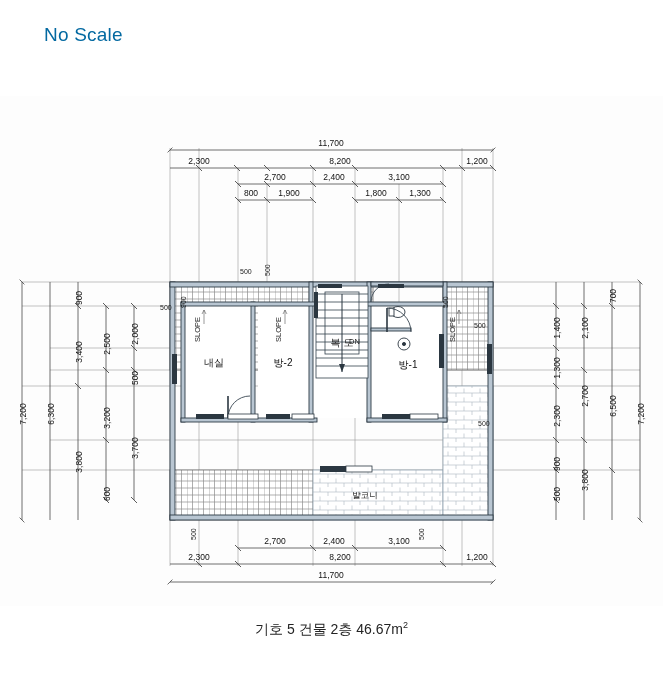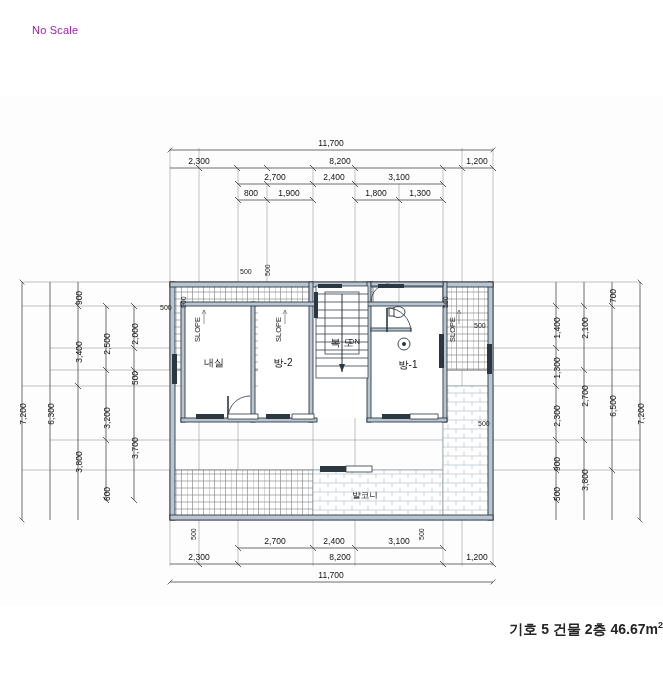--- a/index.html
+++ b/index.html
@@ -5,33 +5,33 @@
   html,body{margin:0;padding:0;}
   body{
     width:663px;height:700px;
     background:#ffffff;
     font-family:"Liberation Sans","DejaVu Sans",sans-serif;
     color:#1a1a1a;
     position:relative;
     overflow:hidden;
   }
   #noscale{
-    position:absolute;left:32px;top:24px;
-    font-size:11px;color:#a21caf;letter-spacing:.2px;
+    position:absolute;left:44px;top:24px;
+    font-size:19px;color:#0369a1;letter-spacing:.2px;
   }
   #band{
     position:absolute;left:0;top:96px;width:663px;height:510px;
     background:#fdfdfd;
   }
   #plan{
     position:absolute;left:0;top:96px;width:663px;height:510px;
   }
   #caption{
     position:absolute;left:0;top:620px;width:663px;
-    text-align:right;font-size:14px;color:#242424;font-weight:bold;
+    text-align:center;font-size:14px;color:#242424;
   }
   #caption sup{font-size:9px;vertical-align:super;}
   .dimtxt{font-family:"Liberation Sans","DejaVu Sans",sans-serif;}
 </style>
 </head>
 <body>
 
 <div id="noscale">No Scale</div>
 
 <div id="band"></div>

